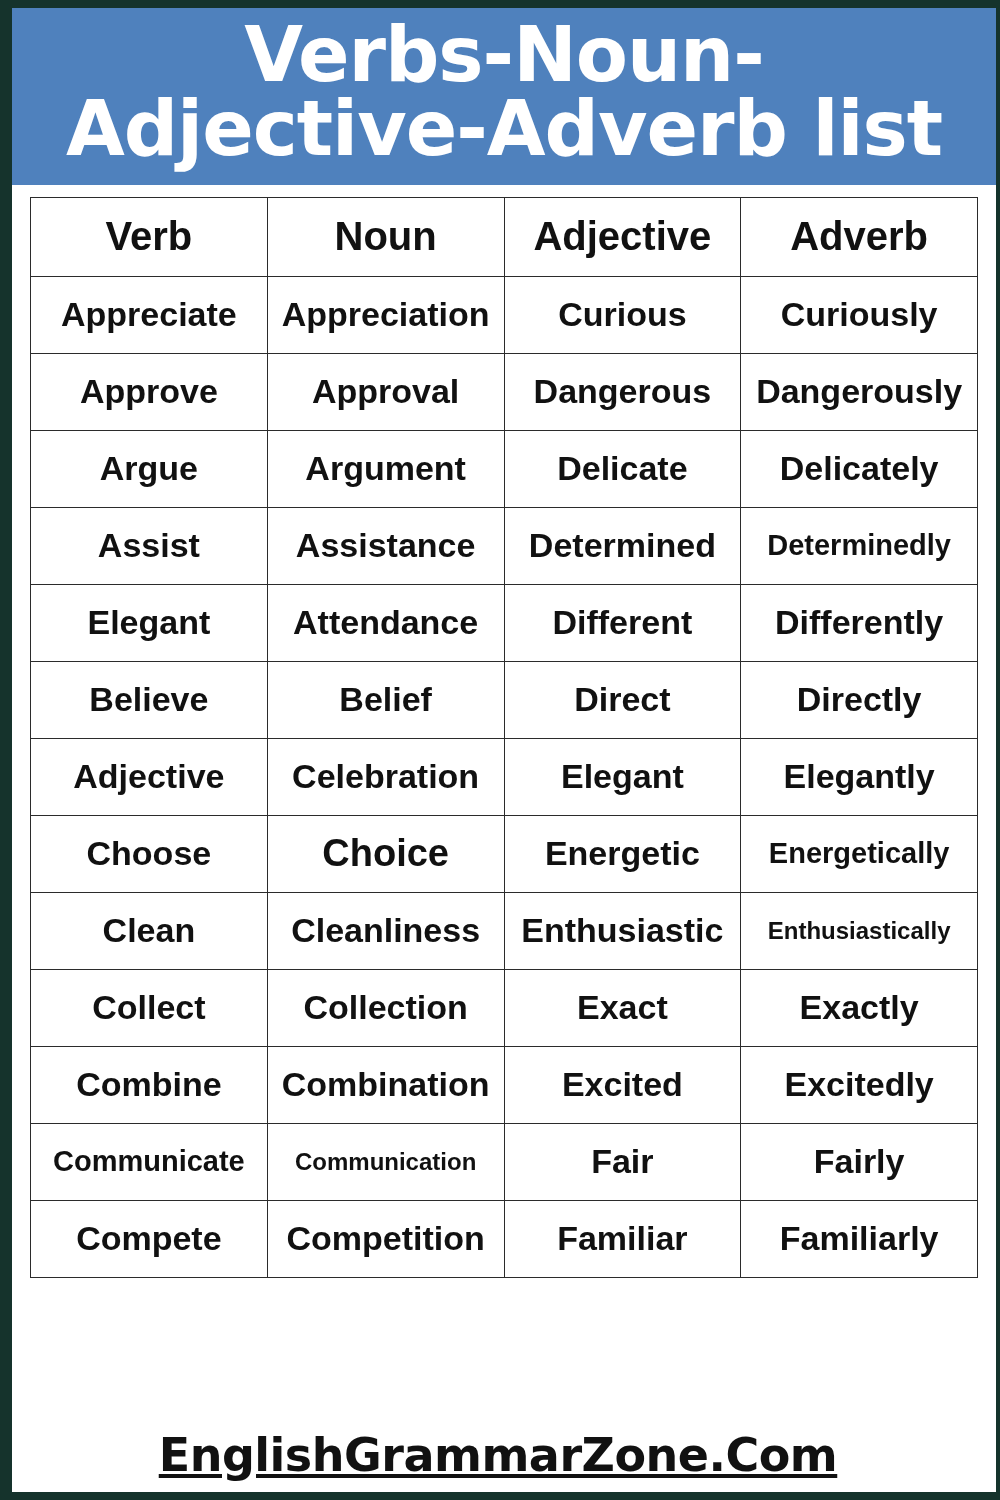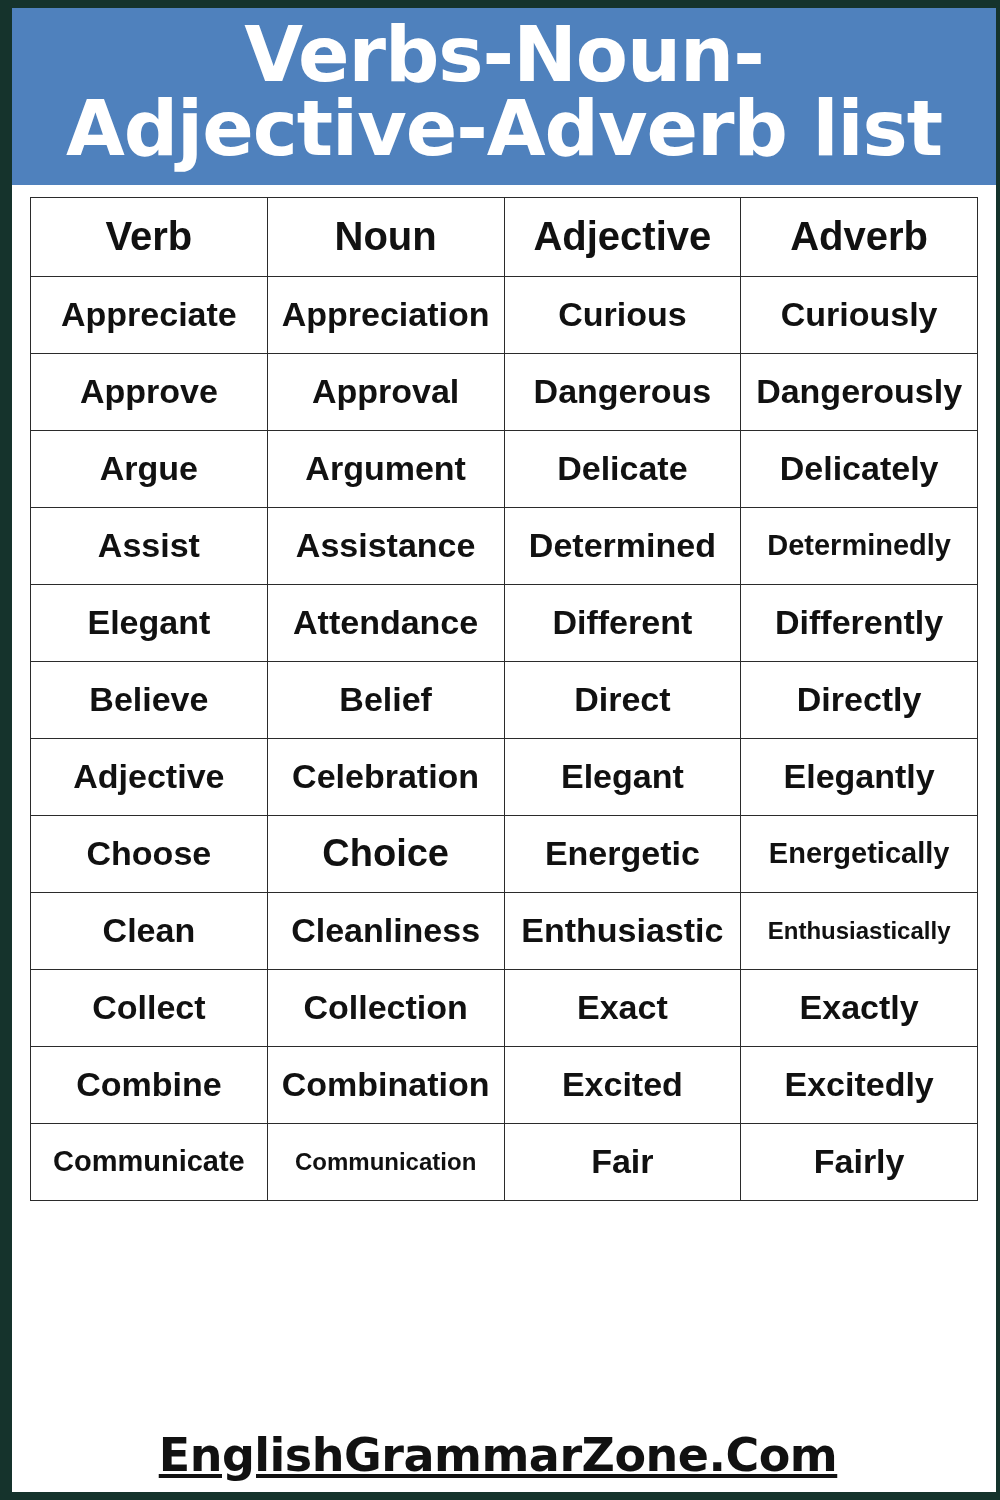--- a/index.html
+++ b/index.html
@@ -177,20 +177,26 @@
           <td>Combination</td>
           <td>Excited</td>
           <td>Excitedly</td>
         </tr>
         <tr>
           <td class="fit-sm">Communicate</td>
           <td class="fit-xs">Communication</td>
           <td>Fair</td>
           <td>Fairly</td>
         </tr>
+        <tr>
+          <td>Compete</td>
+          <td>Competition</td>
+          <td>Familiar</td>
+          <td>Familiarly</td>
+        </tr>
       </tbody>
     </table>
   </div>
 
   <div class="footer">
     <span class="site">EnglishGrammarZone.Com</span>
   </div>
 
 </div>
 

